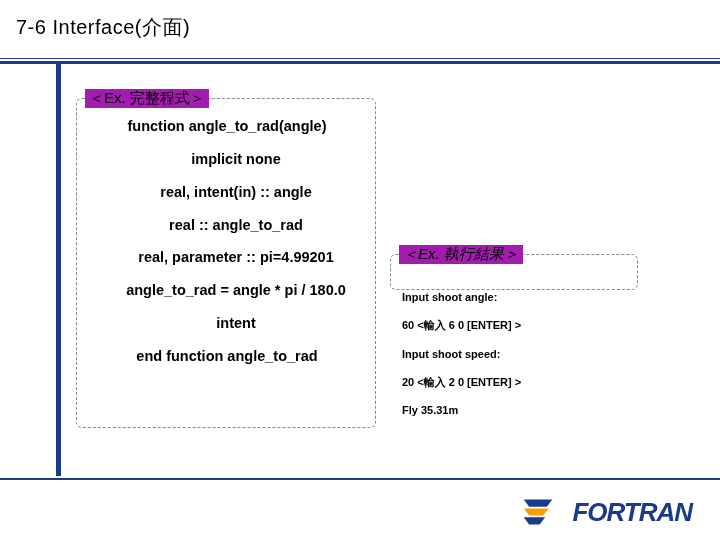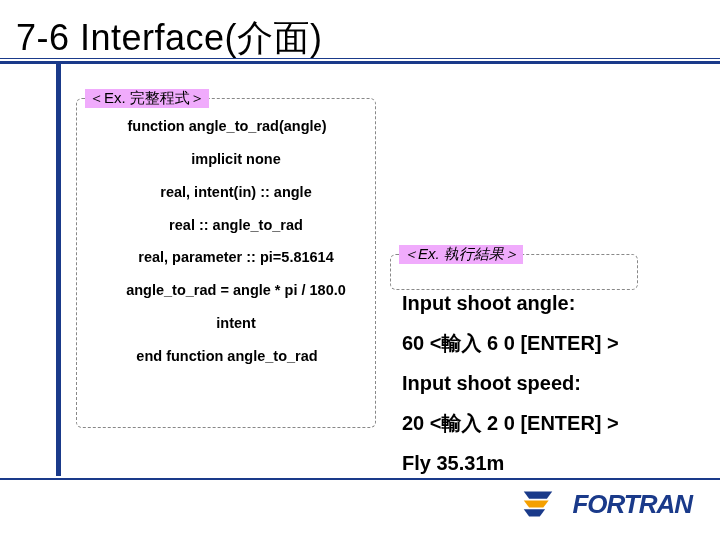--- a/index.html
+++ b/index.html
@@ -13,21 +13,21 @@
   }
   .slide {
     width: 100%;
     height: 100%;
     position: relative;
   }
   .title-area {
     padding: 14px 0 0 16px;
   }
   .title {
-    font-size: 36px;
+    font-size: 20px;
     font-weight: 400;
     color: #000;
     letter-spacing: 0.5px;
   }
   .title-underline {
     position: absolute;
     top: 58px;
     left: 0;
     right: 0;
     height: 6px;
@@ -58,21 +58,21 @@
   }
   .box {
     position: absolute;
     border: 1.5px dashed #888;
     border-radius: 6px;
   }
   .box-legend {
     position: absolute;
     top: -10px;
     left: 8px;
-    background: #f0abfc;
+    background: #a21caf;
     padding: 0 4px;
     font-size: 15px;
     color: #000;
     font-family: Arial, "PMingLiU", serif;
   }
   .code-box {
     top: 98px;
     left: 76px;
     width: 300px;
     height: 330px;
@@ -90,38 +90,38 @@
     top: 254px;
     left: 390px;
     width: 248px;
     height: 36px;
     font-style: italic;
   }
   .result-content {
     position: absolute;
     top: 290px;
     left: 402px;
-    font-size: 20px;
+    font-size: 11px;
     font-weight: bold;
     color: #000;
     line-height: 1.3;
   }
   .result-content .line { margin-bottom: 14px; }
   .footer-line {
     position: absolute;
     left: 0;
     right: 0;
     bottom: 60px;
     height: 2px;
     background: #1a3a8a;
   }
   .logo {
     position: absolute;
     right: 28px;
-    bottom: 20px;
+    bottom: 12px;
     display: flex;
     align-items: center;
     gap: 16px;
   }
   .logo-text {
     font-family: Arial, sans-serif;
     font-weight: 900;
     font-style: italic;
     font-size: 26px;
     color: #1a3a8a;
@@ -150,21 +150,21 @@
 
   <div class="vline"></div>
 
   <div class="box code-box">
     <div class="box-legend">＜Ex. 完整程式＞</div>
     <div class="code-content">
       <div class="line">function angle_to_rad(angle)</div>
       <div class="line ind">implicit none</div>
       <div class="line ind">real, intent(in) :: angle</div>
       <div class="line ind">real :: angle_to_rad</div>
-      <div class="line ind">real, parameter :: pi=5.81614</div>
+      <div class="line ind">real, parameter :: pi=4.99201</div>
       <div class="line ind">angle_to_rad = angle * pi / 180.0</div>
       <div class="line ind">intent</div>
       <div class="line">end function angle_to_rad</div>
     </div>
   </div>
 
   <div class="box result-box">
     <div class="box-legend">＜Ex. 執行結果＞</div>
   </div>
 

